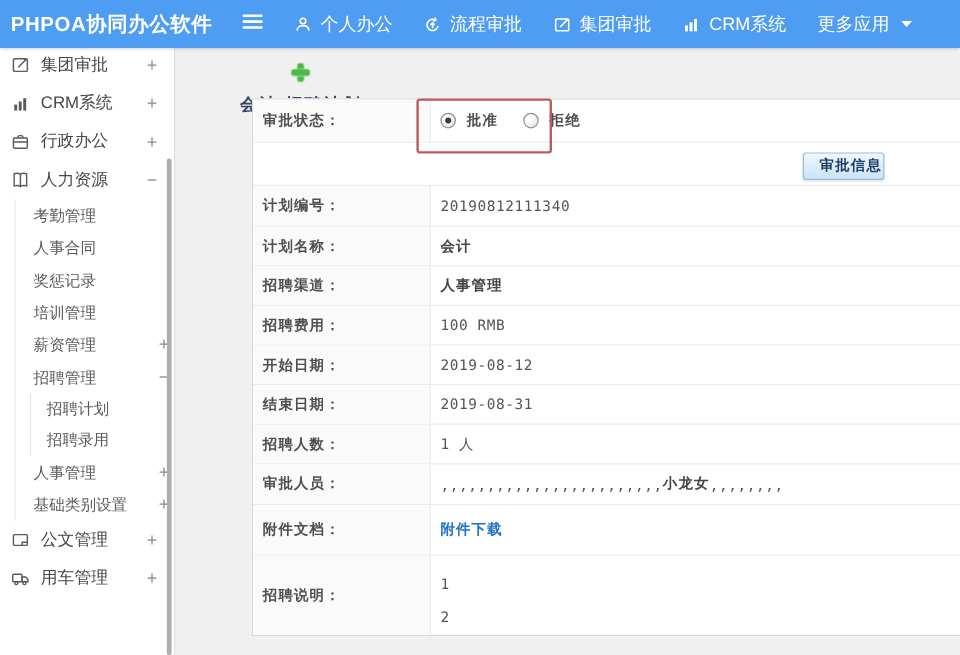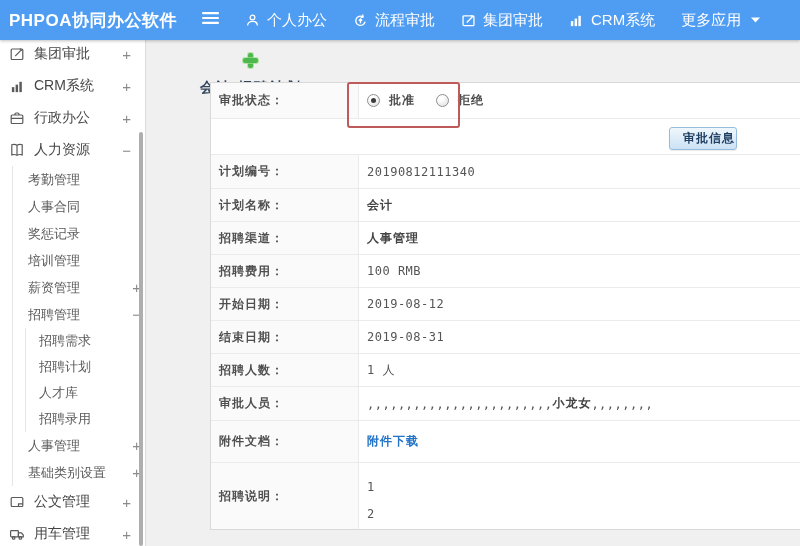--- a/index.html
+++ b/index.html
@@ -209,27 +209,21 @@
       <div class="sb1">
         <span class="lb">薪资管理</span>
         <span class="tog">+</span>
       </div>
       <div class="sb1">
         <span class="lb">招聘管理</span>
         <span class="tog">−</span>
       </div>
       <div class="sub2">
         <div class="sb2">
-          <span class="lb">招聘需求</span>
-        </div>
-        <div class="sb2">
           <span class="lb">招聘计划</span>
-        </div>
-        <div class="sb2">
-          <span class="lb">人才库</span>
         </div>
         <div class="sb2">
           <span class="lb">招聘录用</span>
         </div>
       </div>
       <div class="sb1">
         <span class="lb">人事管理</span>
         <span class="tog">+</span>
       </div>
       <div class="sb1">

